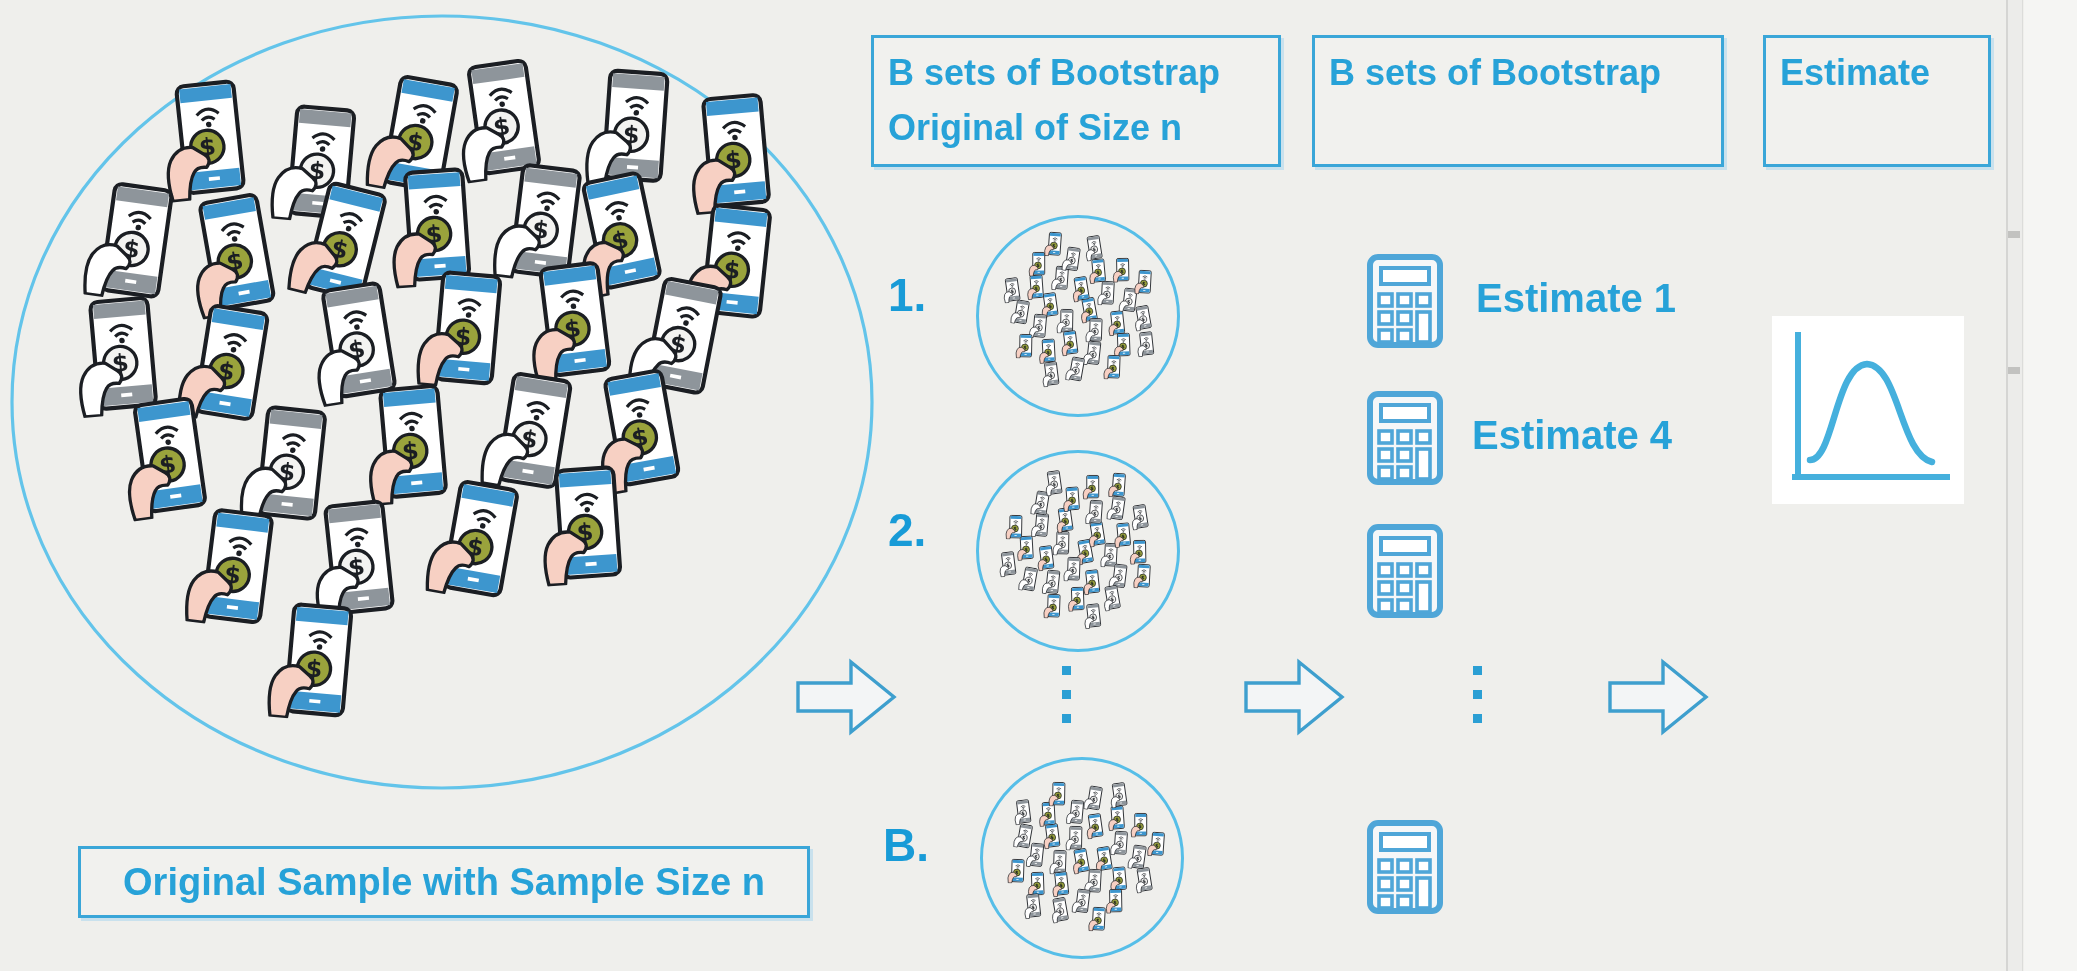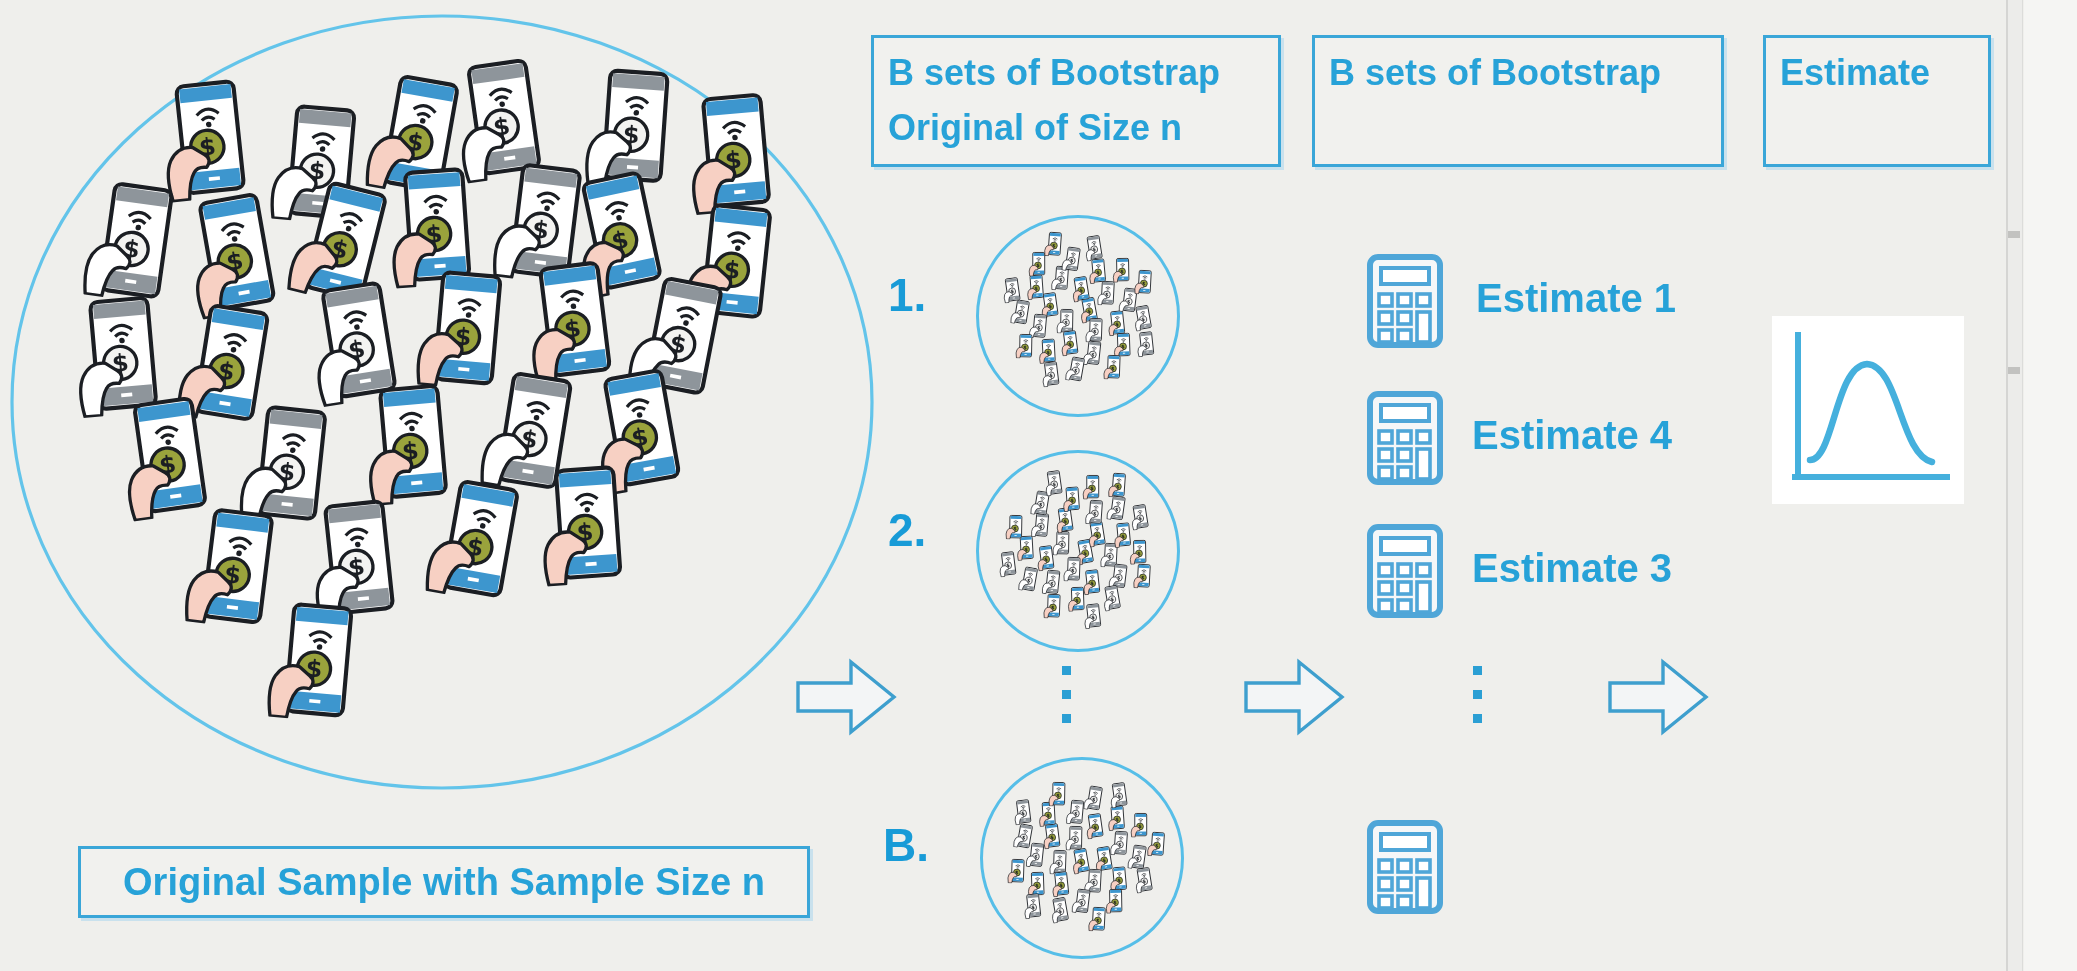--- a/index.html
+++ b/index.html
@@ -1783,21 +1783,20 @@
   <div class="abs est-label" style="left:1440px;top:276px;margin-left:36px;">Estimate 1</div>
 
   <svg class="abs calc" style="left:1366px;top:390px;" viewBox="0 0 78 96">
       <use href="#calc-sym"></use>
     </svg>
   <div class="abs est-label" style="left:1472px;top:413px;">Estimate 4</div>
 
   <svg class="abs calc" style="left:1366px;top:523px;" viewBox="0 0 78 96">
       <use href="#calc-sym"></use>
     </svg>
-  <div class="abs est-label" style="left:1472px;top:546px;">Estimate 3</div>
 
   <svg class="abs calc" style="left:1366px;top:819px;" viewBox="0 0 78 96">
       <use href="#calc-sym"></use>
     </svg>
 
   <div class="abs curve-box">
     <svg width="192" height="188" viewBox="0 0 192 188">
       <path d="M26,16 L26,161" stroke="#45b0dd" stroke-width="6" fill="none"></path>
       <path d="M20,161 L178,161" stroke="#45b0dd" stroke-width="6" fill="none"></path>
       <path d="M38,144 C62,144 63,50 95,48 C127,50 128,138 160,146" stroke="#45b0dd" stroke-width="6.5" fill="none" stroke-linecap="round"></path>

